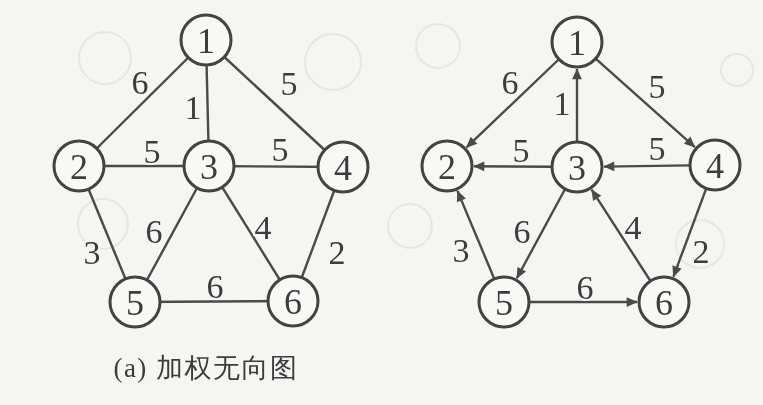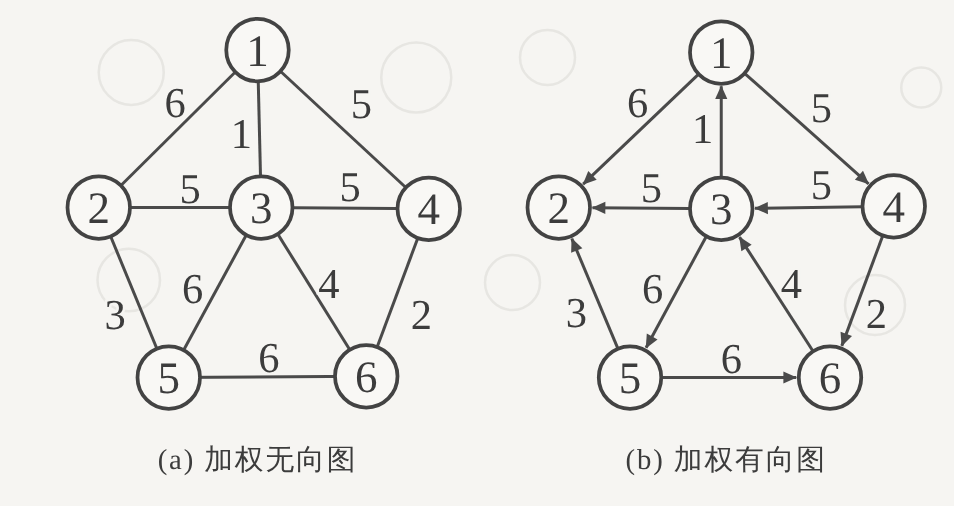--- a/index.html
+++ b/index.html
@@ -11,21 +11,21 @@
   }
   #scene {
     position: relative;
     width: 763px; height: 405px;
     background: #f6f5f2;
   }
   #graph-svg { position: absolute; left: 0; top: 0; }
   .caption {
     position: absolute;
     transform: translate(-50%, -50%);
-    font-size: 23px;
+    font-size: 27px;
     color: #3c3c3c;
     white-space: nowrap;
     letter-spacing: 1.5px;
     font-family: "Liberation Serif", serif;
   }
   .edge { stroke: #4a4a4a; stroke-width: 2.4; fill: none; }
   .node-circle { fill: #f9f8f5; stroke: #434343; stroke-width: 3; }
   .node-label {
     font-family: "Liberation Serif", serif;
     font-size: 36px; fill: #3c3c3c;
@@ -150,14 +150,13 @@
           </g>
           <g>
             <circle class="node-circle" cx="664" cy="302" r="25"></circle>
             <text class="node-label" x="664" y="302" dy="0.35em">6</text>
           </g>
         </g>
       </g>
   </svg>
 
   <div class="caption" style="left:206px; top:368px;">(a) 加权无向图</div>
-  <div class="caption" style="left:581px; top:368px;">(b) 加权有向图</div>
 </div>
 
 </body></html>

